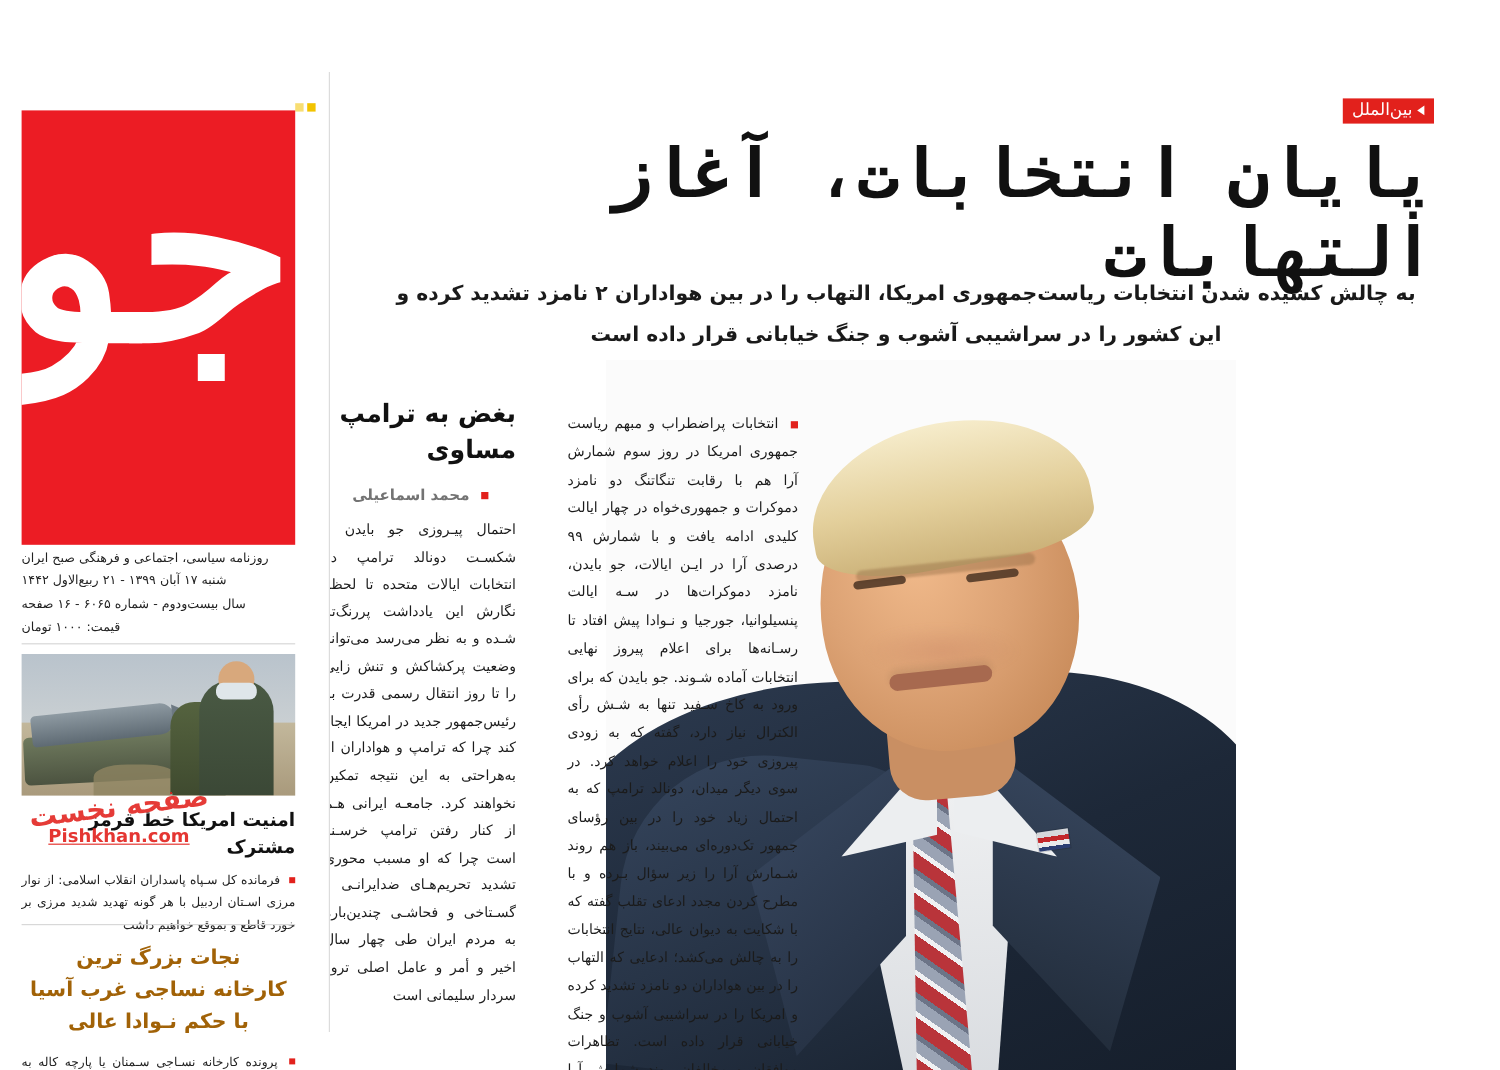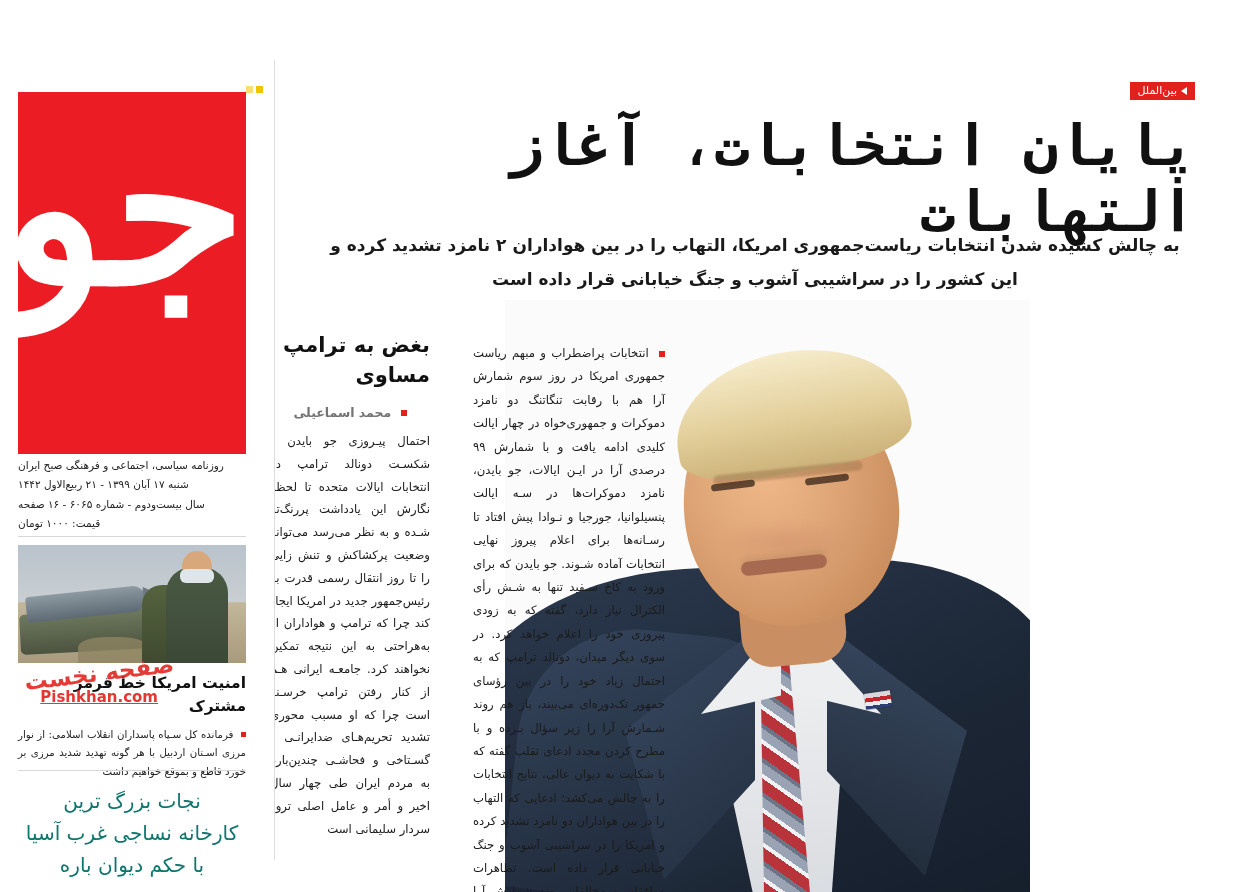--- a/index.html
+++ b/index.html
@@ -24,21 +24,21 @@
     height: 892px;
     background: #ffffff;
   }
 
   
   .section-flag {
     position: absolute;
     top: 82px; right: 55px;
     background: #e2211c;
     color: #fff;
-    font-size: 11px;
+    font-size: 14px;
     padding: 3px 8px 4px 8px;
     display: flex;
     align-items: center;
     gap: 4px;
     letter-spacing: 0;
     line-height: 1;
   }
   .section-flag .flag-ico {
     display: inline-block;
     width: 0; height: 0;
@@ -485,23 +485,23 @@
   }
 
   
   #card2 {
     position: absolute;
     top: 785px; left: 18px;
     width: 228px;
     direction: rtl;
   }
   #card2 .title {
-    font-size: 20px;
-    font-weight: normal;
-    color: #0f766e;
+    font-size: 17px;
+    font-weight: bold;
+    color: #a16207;
     text-align: center;
     line-height: 1.6;
   }
   #card2 .desc {
     margin-top: 10px;
     font-size: 10.2px;
     line-height: 1.85;
     color: #222;
     text-align: justify;
   }
@@ -604,21 +604,21 @@
         <span>فرمانده کل سـپاه پاسداران انقلاب اسلامی: از نوار مرزی اسـتان اردبیل با هر گونه تهدید شدید مرزی بر خورد قاطع و بموقع خواهیم داشت</span>
       </div>
     </div>
 
     <div class="hsep" style="top:770px;"></div>
 
     <div id="card2">
       <div class="title">
         <div>نجات بزرگ ترین</div>
         <div>کارخانه نساجی غرب آسیا</div>
-        <div>با حکم دیوان باره</div>
+        <div>با حکم نـوادا عالی</div>
       </div>
       <div class="desc">
         <span class="sq"></span>
         <span>پرونده کارخانه نسـاجی سـمنان یا پارچه کاله به دلیل پاسخ‌نبودن بانک به تعهداتش پس از تملیک، تعطیل شده بود</span>
       </div>
     </div>
 
     <div id="watermark">
       <div class="wm-top">صفحه نخست</div>
       <div class="wm-bot">Pishkhan.com</div>

